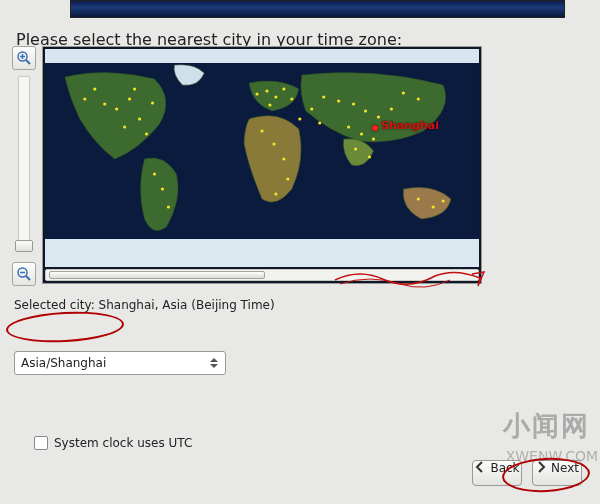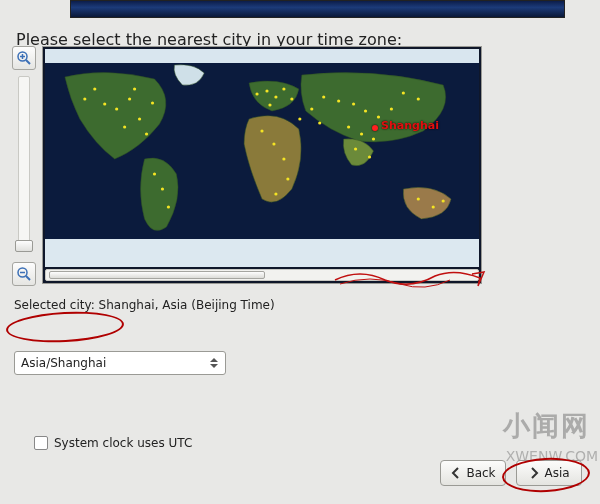--- a/index.html
+++ b/index.html
@@ -191,27 +191,27 @@
     cursor: pointer;
   }
   .nav-btns {
     position: absolute;
     right: 18px;
     bottom: 18px;
     display: flex;
     gap: 10px;
   }
   .nav-btn {
-    width: 66px;
+    width: 50px;
     height: 26px;
     background: linear-gradient(#fcfcfb,#e4e4e0);
     border: 1px solid #9a9a95;
     border-radius: 4px;
     display: flex;
-    align-items: center;
+    align-items: flex-start;
     justify-content: center;
     gap: 4px;
     font-size: 12px;
     cursor: pointer;
   }
   .nav-btn svg { width: 12px; height: 12px; }
   .watermark {
     position: absolute;
     right: 10px;
     top: 408px;
@@ -378,17 +378,17 @@
   <div class="nav-btn">
     <svg viewBox="0 0 12 12">
         <path d="M8 1 L3 6 L8 11" fill="none" stroke="#333" stroke-width="2"></path>
       </svg>
     <span>Back</span>
   </div>
   <div class="nav-btn">
     <svg viewBox="0 0 12 12">
         <path d="M4 1 L9 6 L4 11" fill="none" stroke="#333" stroke-width="2"></path>
       </svg>
-    <span>Asia</span>
+    <span>Next</span>
   </div>
 </div>
 
 <div class="annot-oval" style="right:10px;bottom:12px;width:88px;height:34px;"></div>
 
 </body></html>

